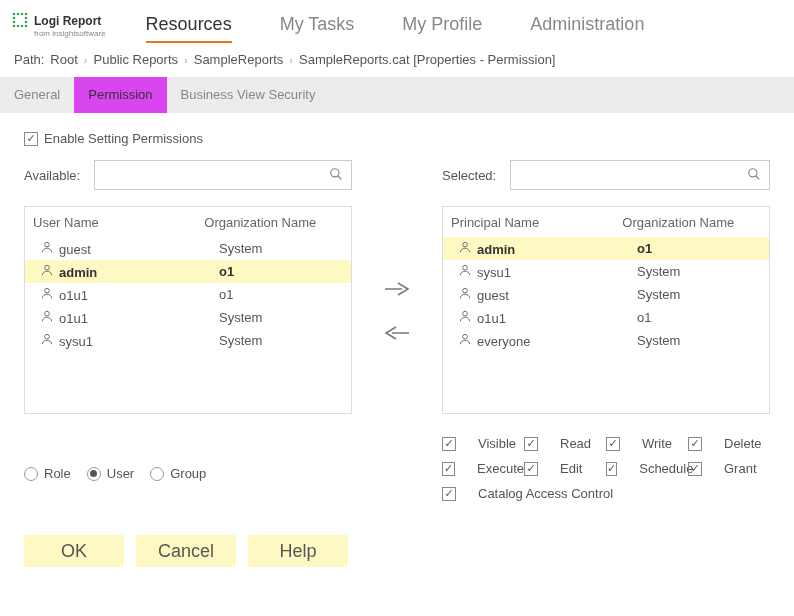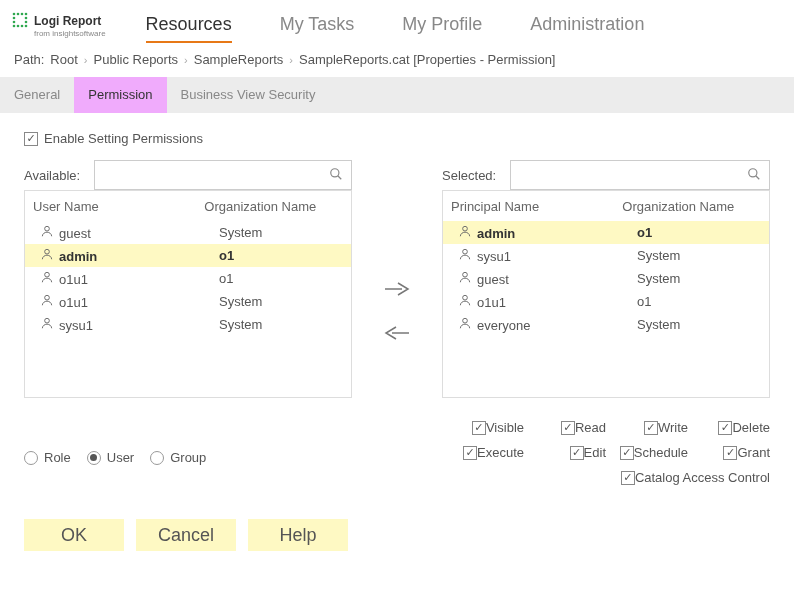--- a/index.html
+++ b/index.html
@@ -71,21 +71,21 @@
       padding: 0;
       height: 36px;
     }
     .tab {
       padding: 10px 14px;
       font-size: 13px;
       color: #888;
       cursor: pointer;
     }
     .tab.active {
-      background: #f0abfc;
+      background: #d946ef;
       color: #333;
     }
     .content {
       padding: 18px 24px;
     }
     .checkbox-row {
       display: flex;
       align-items: center;
       gap: 6px;
       margin-bottom: 14px;
@@ -106,21 +106,21 @@
       align-items: flex-start;
     }
     .list-col {
       width: 328px;
     }
     .list-col.right { width: 328px; }
     .search-row {
       display: flex;
       align-items: center;
       gap: 8px;
-      margin-bottom: 0;
+      margin-bottom: 16px;
       justify-content: flex-end;
     }
     .search-label {
       font-size: 13px;
       color: #555;
       width: 62px;
     }
     .right .search-label { width: 60px; }
     .search-box {
       flex: 1;
@@ -219,23 +219,22 @@
     .perm-checks {
       margin-left: auto;
       display: grid;
       grid-template-columns: repeat(4, 82px);
       row-gap: 10px;
       column-gap: 0px;
     }
     .perm-item {
       display: flex;
       align-items: center;
-      gap: 0;
-      font-size: 13px;
-      justify-content: flex-end;
+      gap: 22px;
+      font-size: 13px;
     }
     .perm-wide {
       grid-column: 1 / -1;
     }
     .buttons {
       display: flex;
       gap: 12px;
       margin-top: 34px;
     }
     .btn {

